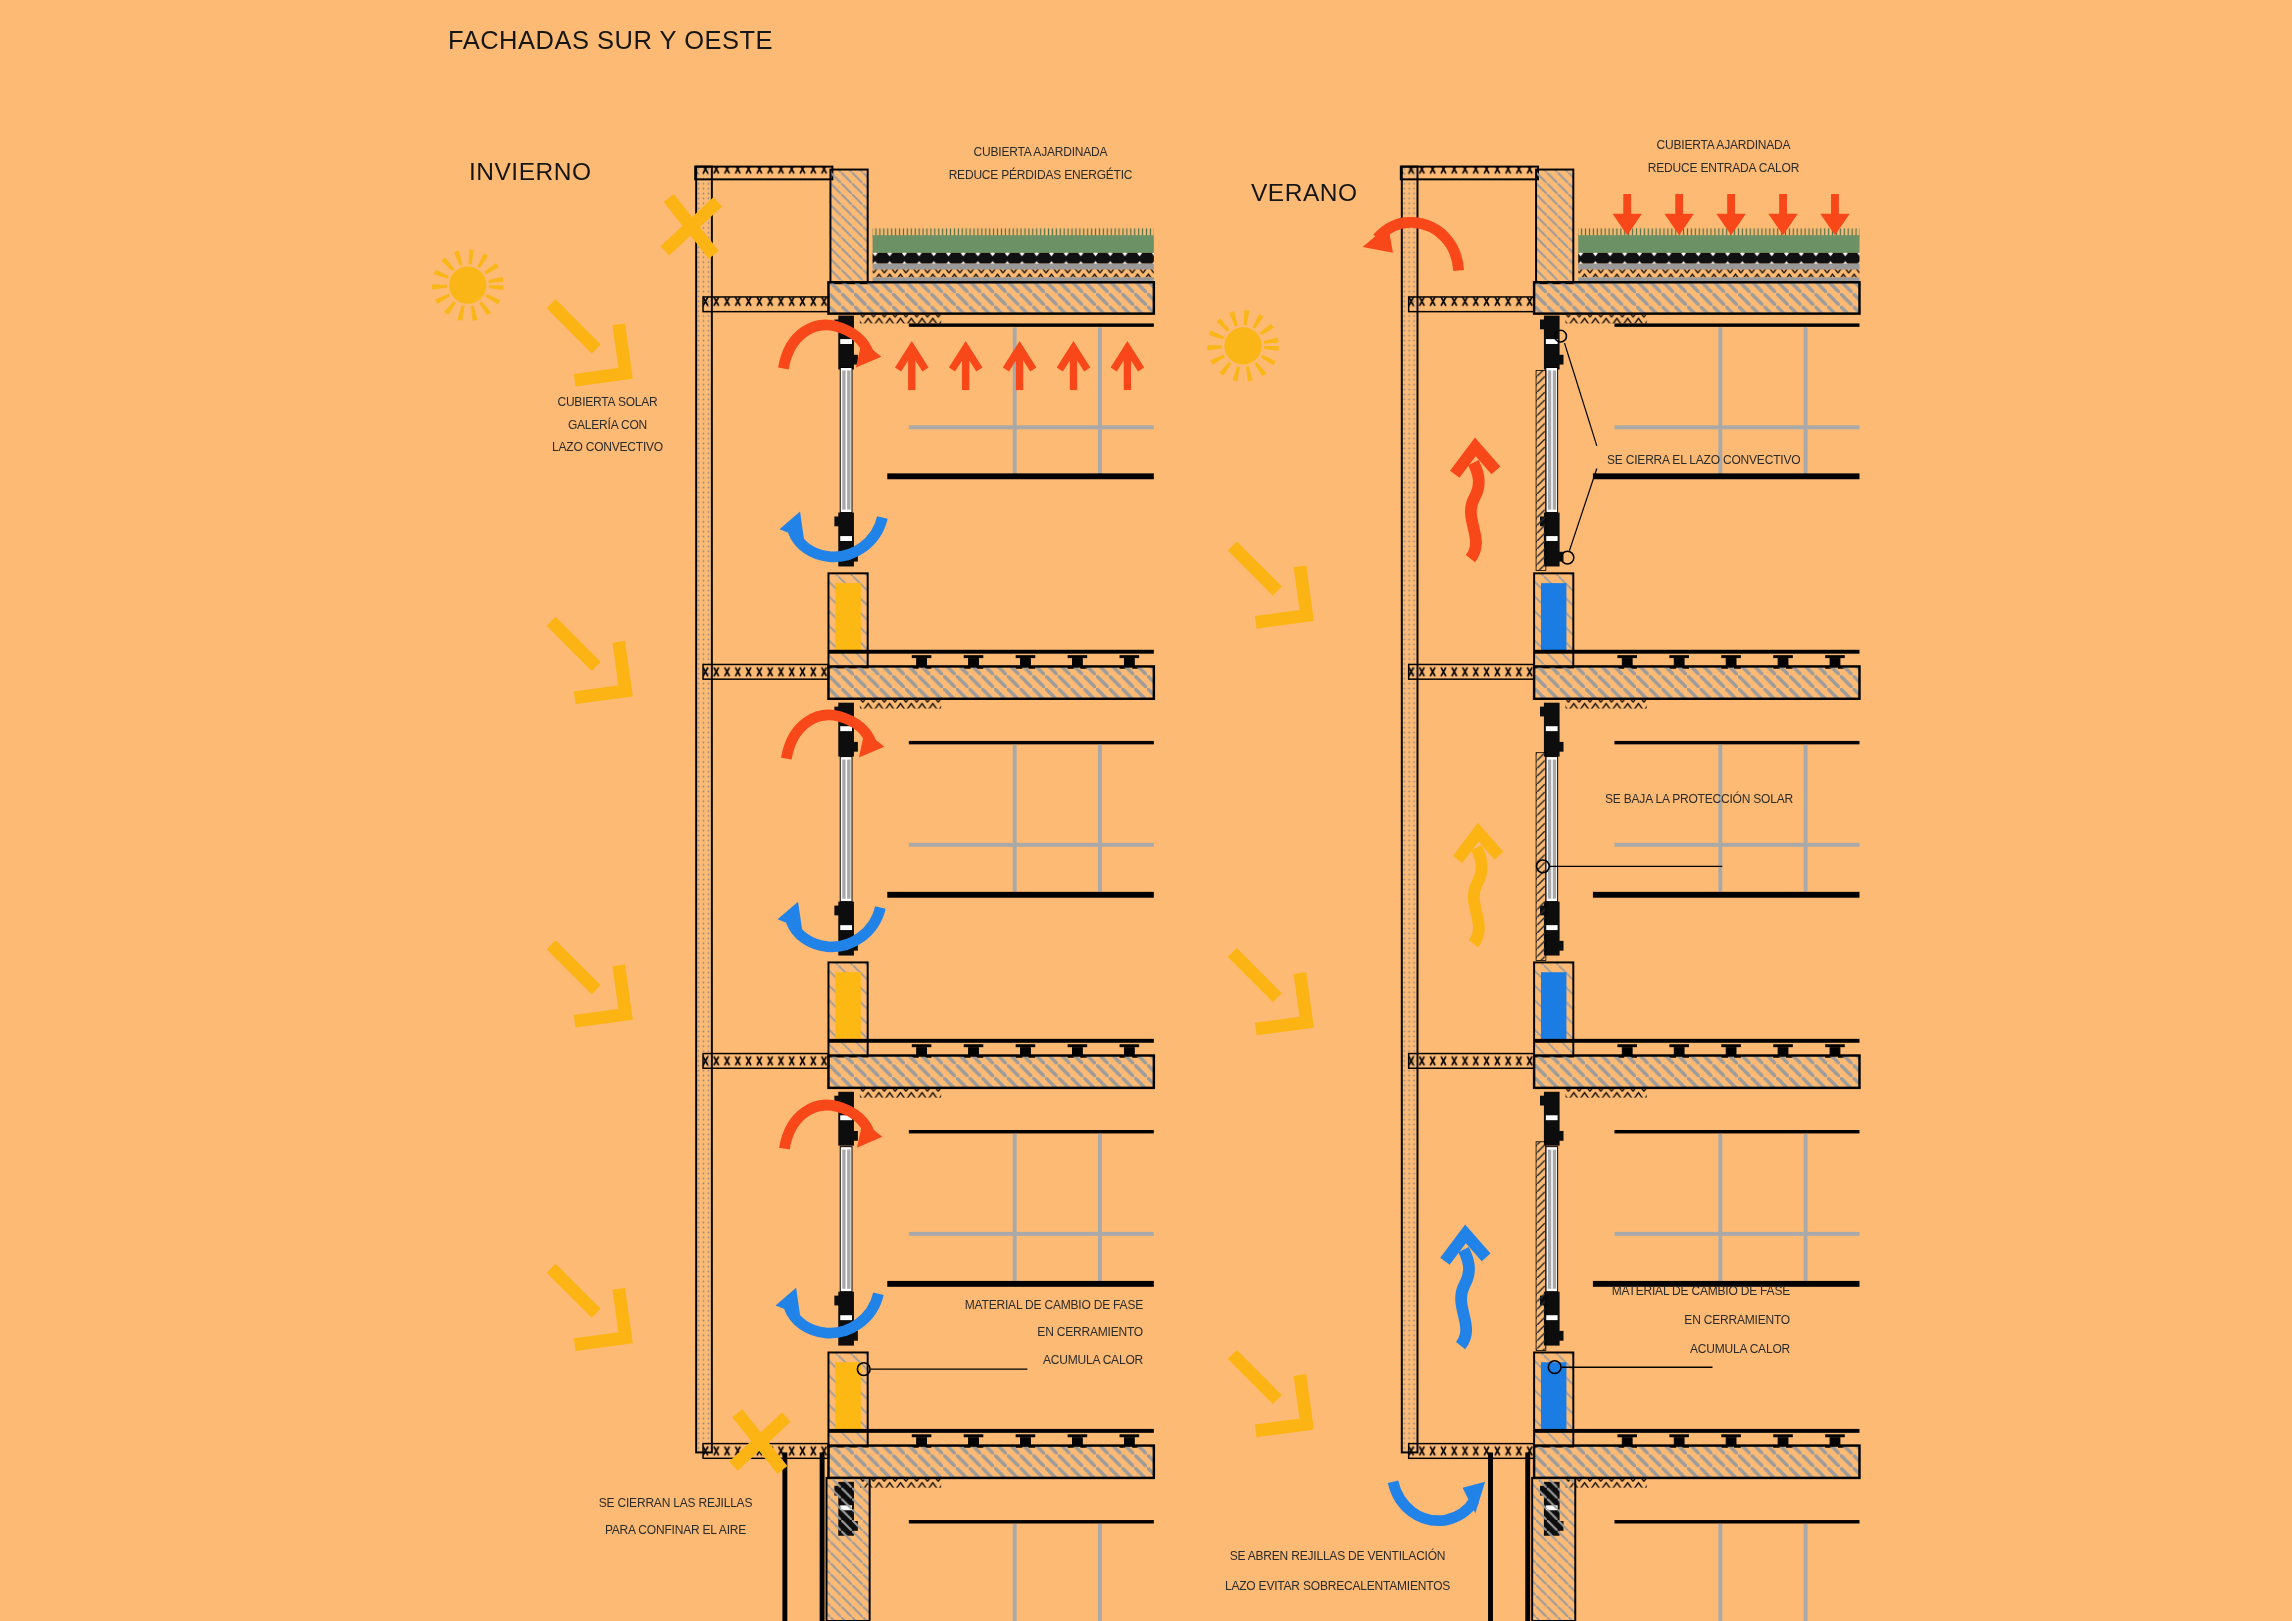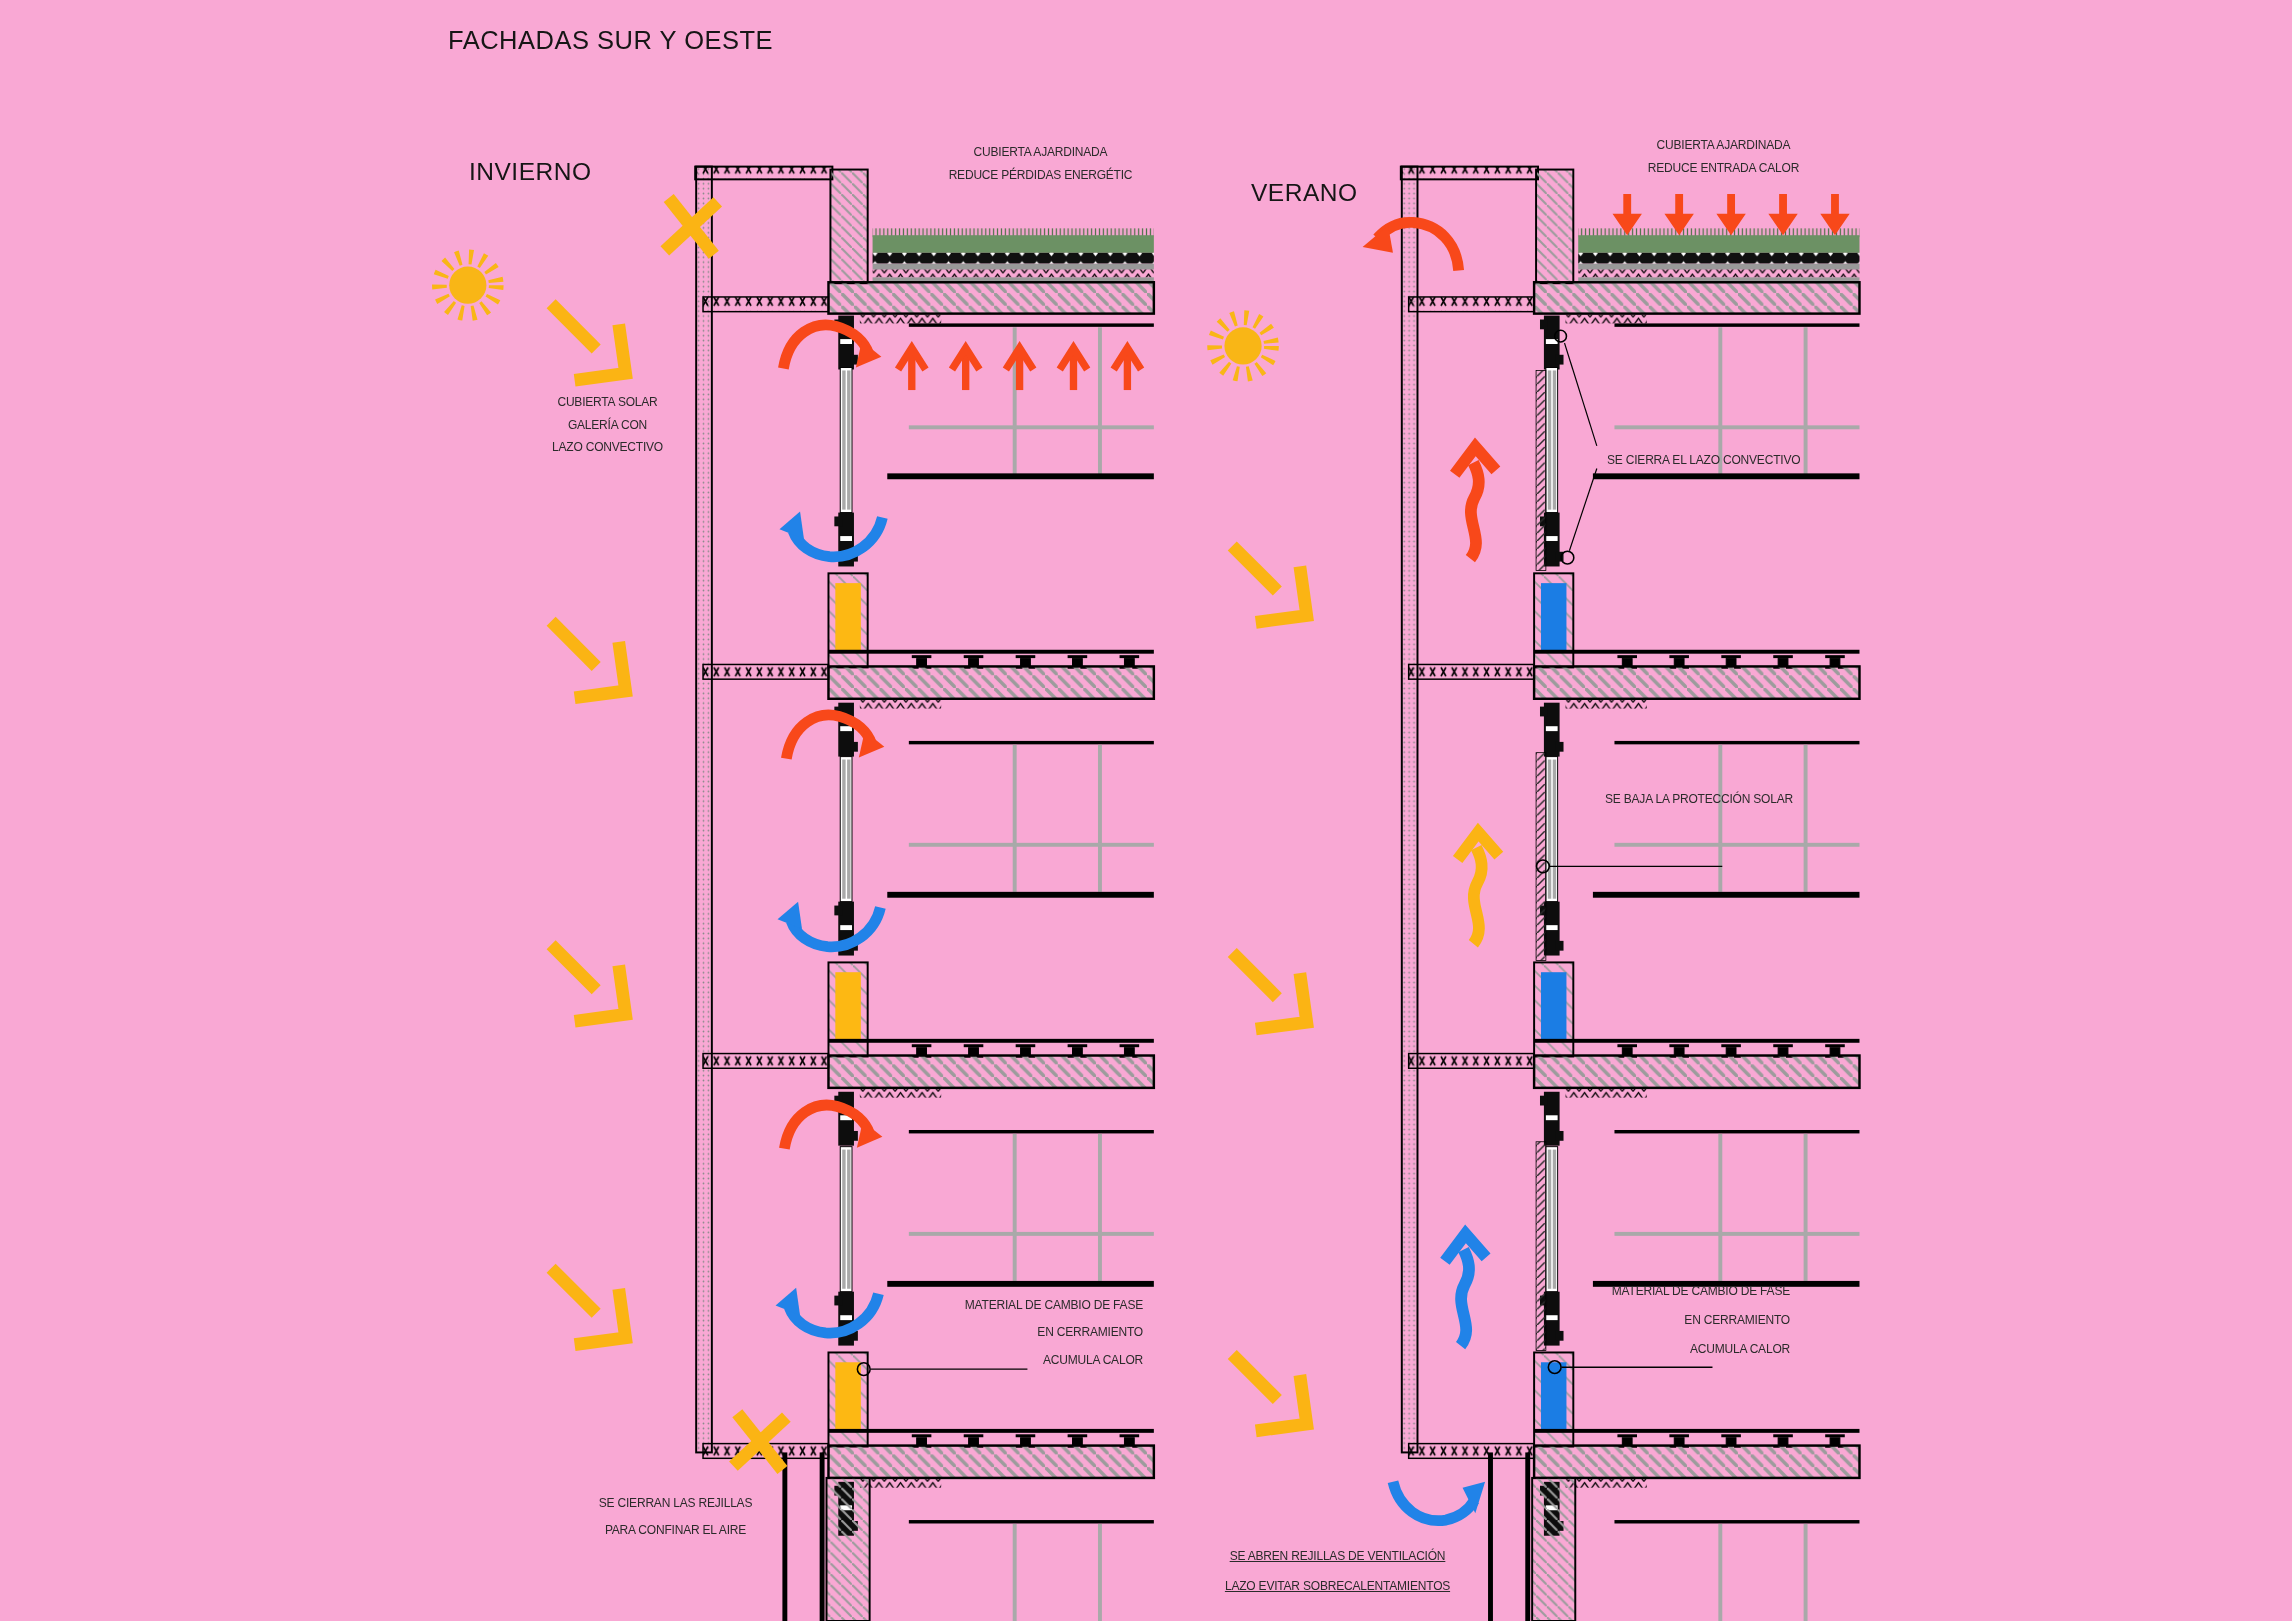--- a/index.html
+++ b/index.html
@@ -1,16 +1,16 @@
 <!DOCTYPE html>
 <html style="--sun: #F9B616; --solar: #FBB414; --heat: #F8481A; --cool: #2183E8; --pcm-winter: #FDB813; --pcm-summer: #1B7DE4; --veg: #6C9164;"><head>
 <meta charset="utf-8">
 <style>
   html,body{margin:0;padding:0;background:#fff;}
-  #scene{position:relative;width:2293px;height:1621px;background:#f9a8d4;overflow:hidden;
+  #scene{position:relative;width:2293px;height:1621px;background:#fdba74;overflow:hidden;
          font-family:"Liberation Sans", sans-serif;color:#1d1d1d;}
   #drawing{position:absolute;left:0;top:0;}
   .lbl{position:absolute;font-size:12px;letter-spacing:-0.2px;color:#2b2b2b;line-height:22.5px;white-space:nowrap;}
   .lbl span{display:block;}
   .center{text-align:center;}
   .right{text-align:right;}
   .title{font-size:25.5px;letter-spacing:0.5px;color:#161616;}
   .season{font-size:24.5px;letter-spacing:0.5px;color:#161616;}
   .lh28 span{line-height:27.4px;}
   .lh30 span{line-height:29px;}
@@ -289,19 +289,19 @@
     <span>MATERIAL DE CAMBIO DE FASE</span>
     <span>EN CERRAMIENTO</span>
     <span>ACUMULA CALOR</span>
   </div>
 
   <div class="lbl center lh28" style="left:549px;top:1490px;width:253px;">
     <span>SE CIERRAN LAS REJILLAS</span>
     <span>PARA CONFINAR EL AIRE</span>
   </div>
 
-  <div class="lbl center lh31" style="left:1198px;top:1541px;width:279px;text-decoration:underline;">
+  <div class="lbl center lh31" style="left:1198px;top:1541px;width:279px;">
     <span>SE ABREN REJILLAS DE VENTILACIÓN</span>
     <span>LAZO EVITAR SOBRECALENTAMIENTOS</span>
   </div>
 
 </div>
 
 
 </body></html>

